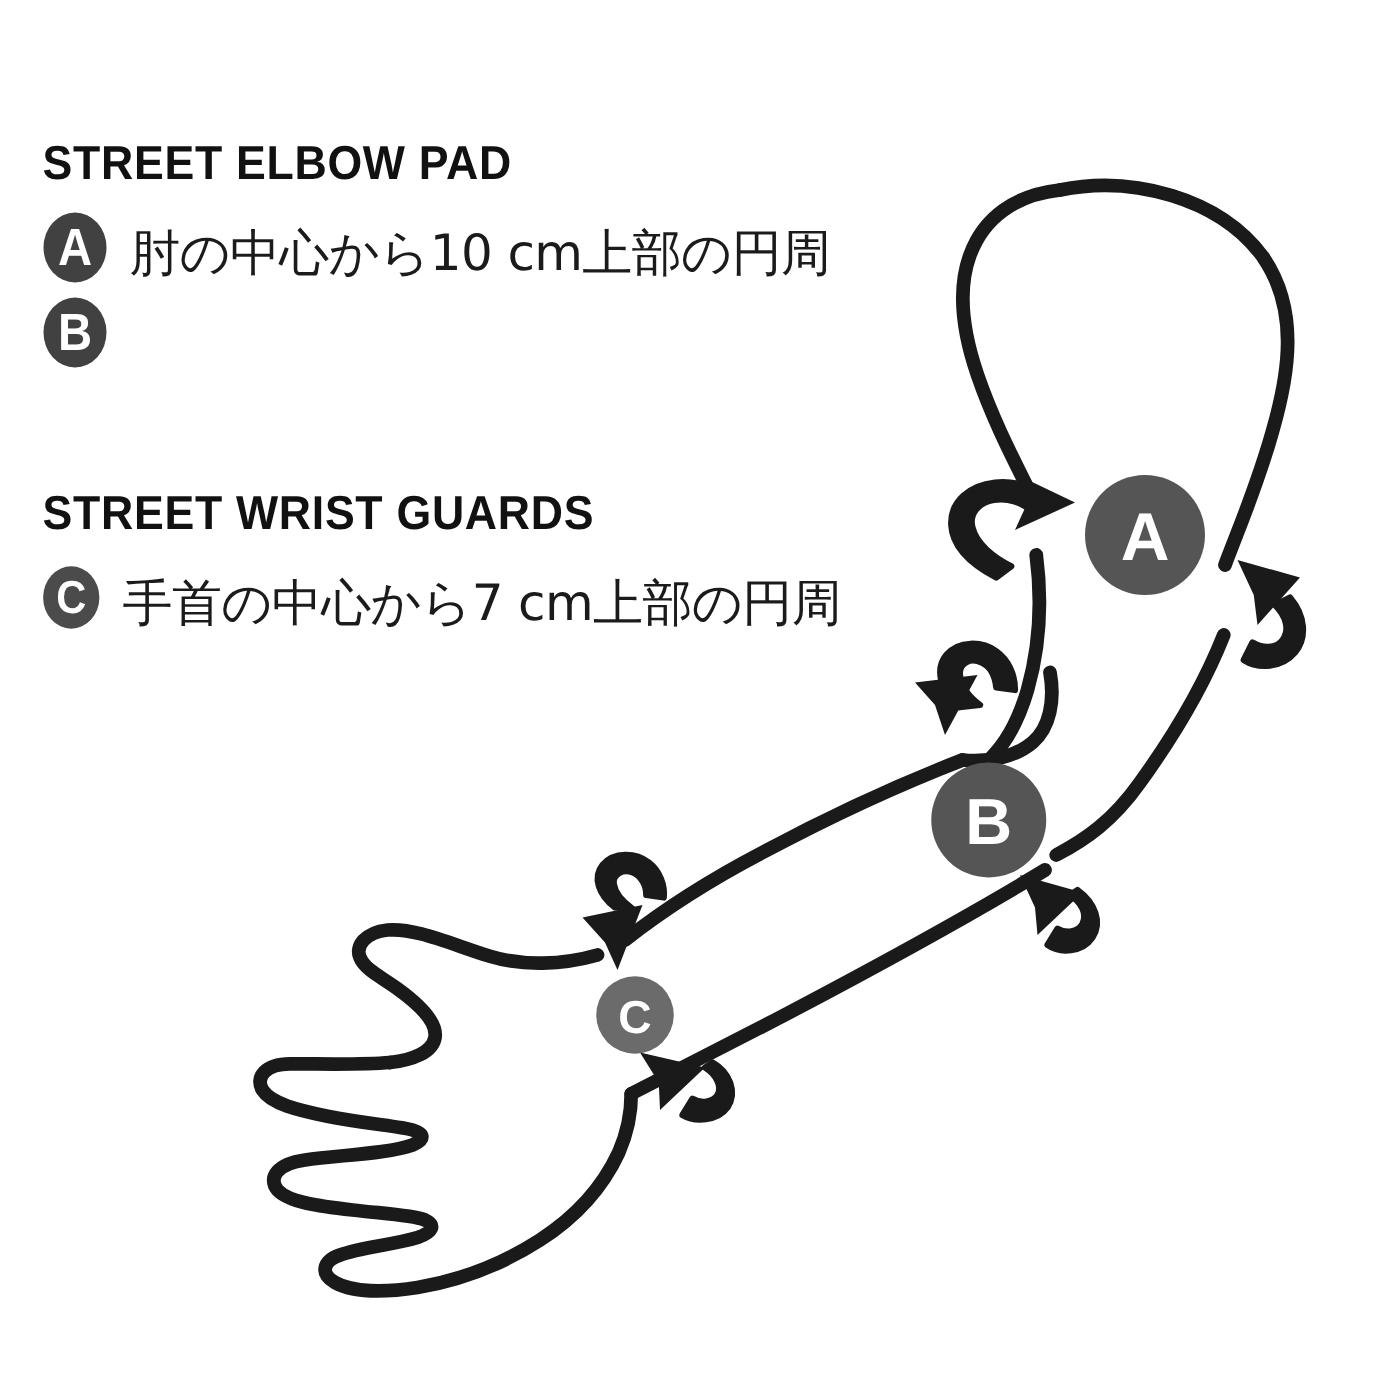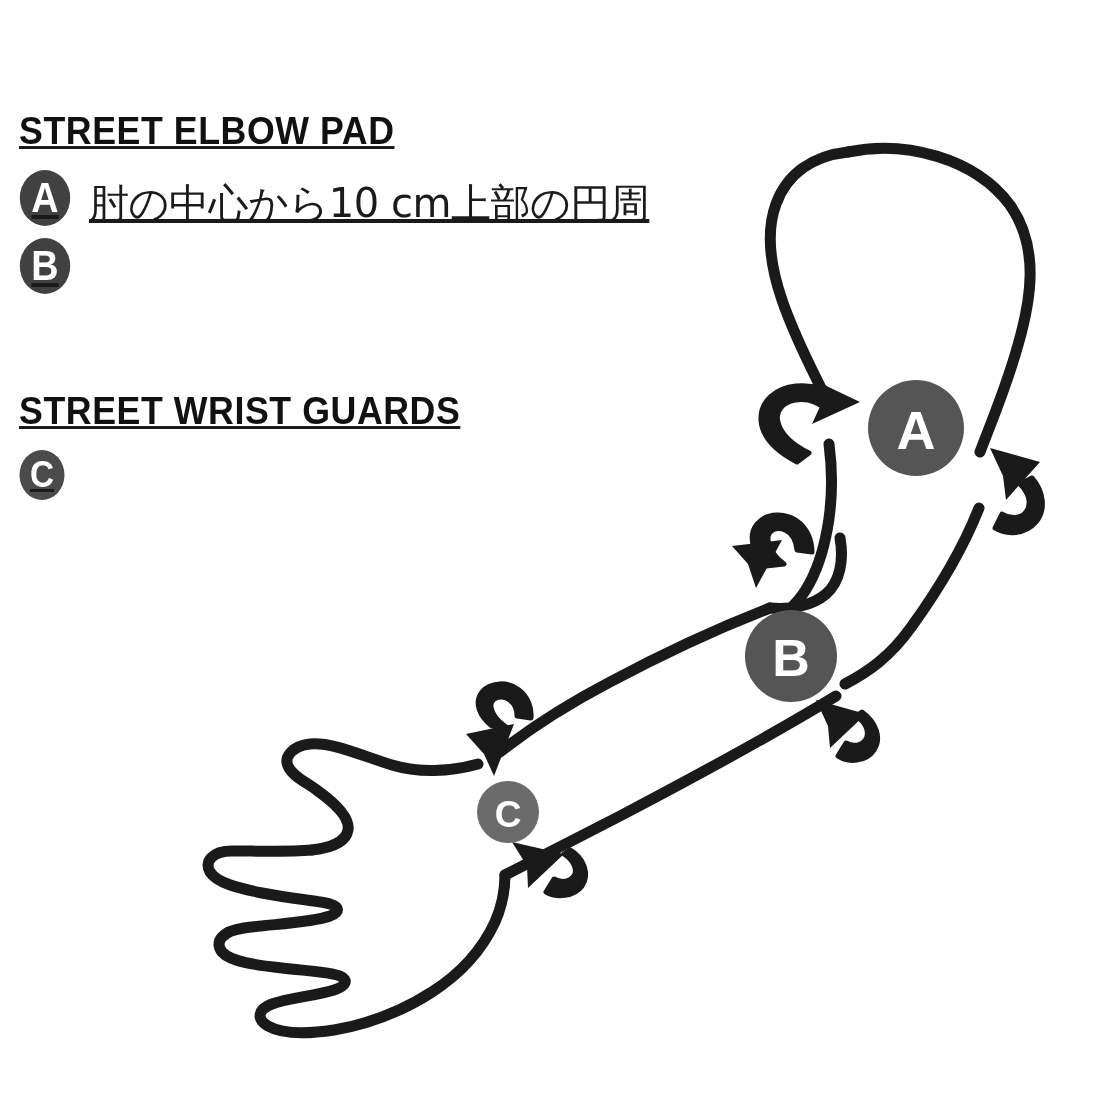--- a/index.html
+++ b/index.html
@@ -11,25 +11,24 @@
     width: 1100px; height: 1100px;
     position: relative;
     overflow: hidden;
     font-family: "Liberation Sans", "DejaVu Sans", sans-serif;
     color: #1a1a1a;
   }
 
   
   #legend {
     position: absolute;
-    left: 17px;
+    left: 32px;
     top: 112px;
     width: 740px;
     z-index: 5;
-    text-decoration: underline;
   }
 
   .legend-group { margin-bottom: 0; }
   .group-spacer { height: 86px; }
 
   .group-title {
     font-family: "Liberation Sans", "DejaVu Sans", sans-serif;
     font-weight: bold;
     font-size: 38px;
     letter-spacing: 0.6px;
@@ -260,16 +259,17 @@
     </div>
   </div>
 
   <div class="group-spacer"></div>
 
   <div class="legend-group">
     <div class="group-title">STREET WRIST GUARDS</div>
 
     <div class="legend-row">
       <div class="badge small">C</div>
+      <div class="legend-text">手首の中心から7 cm上部の円周</div>
     </div>
   </div>
 
 </div>
 
 </body></html>

